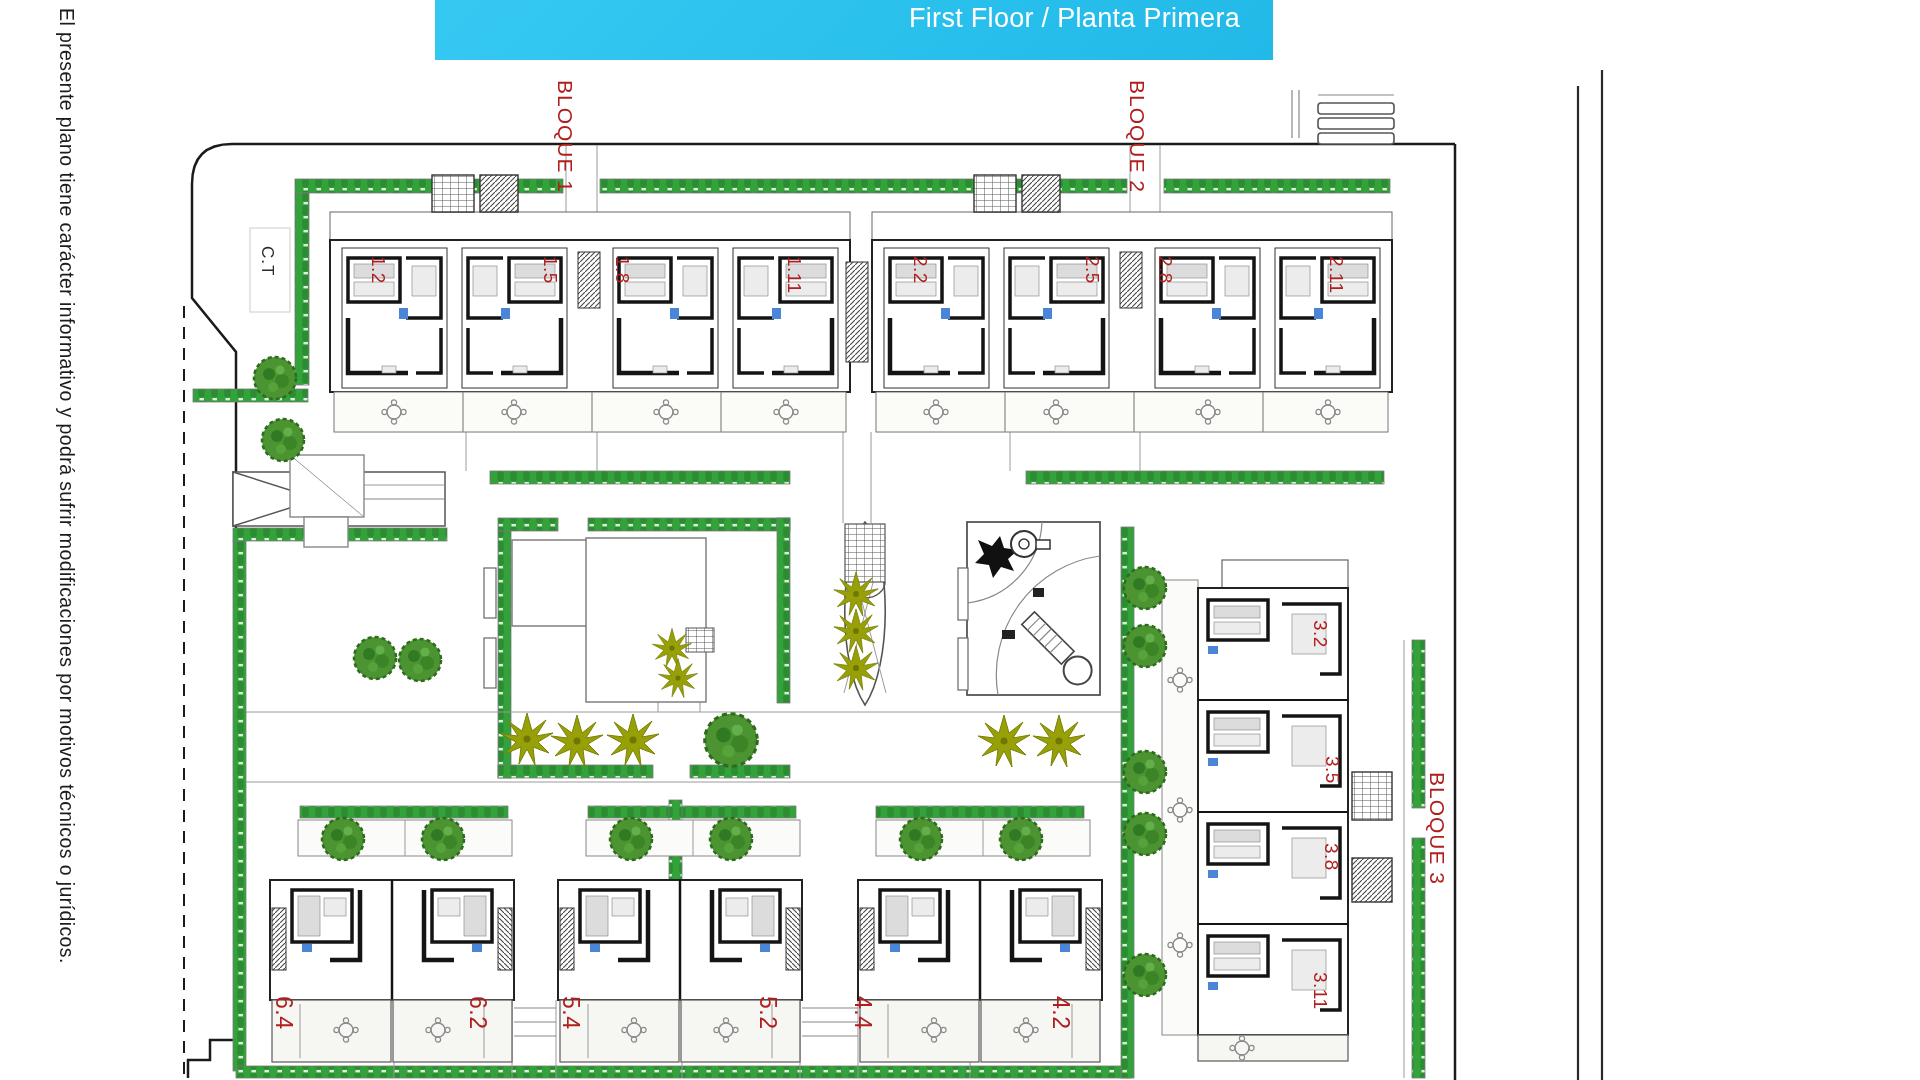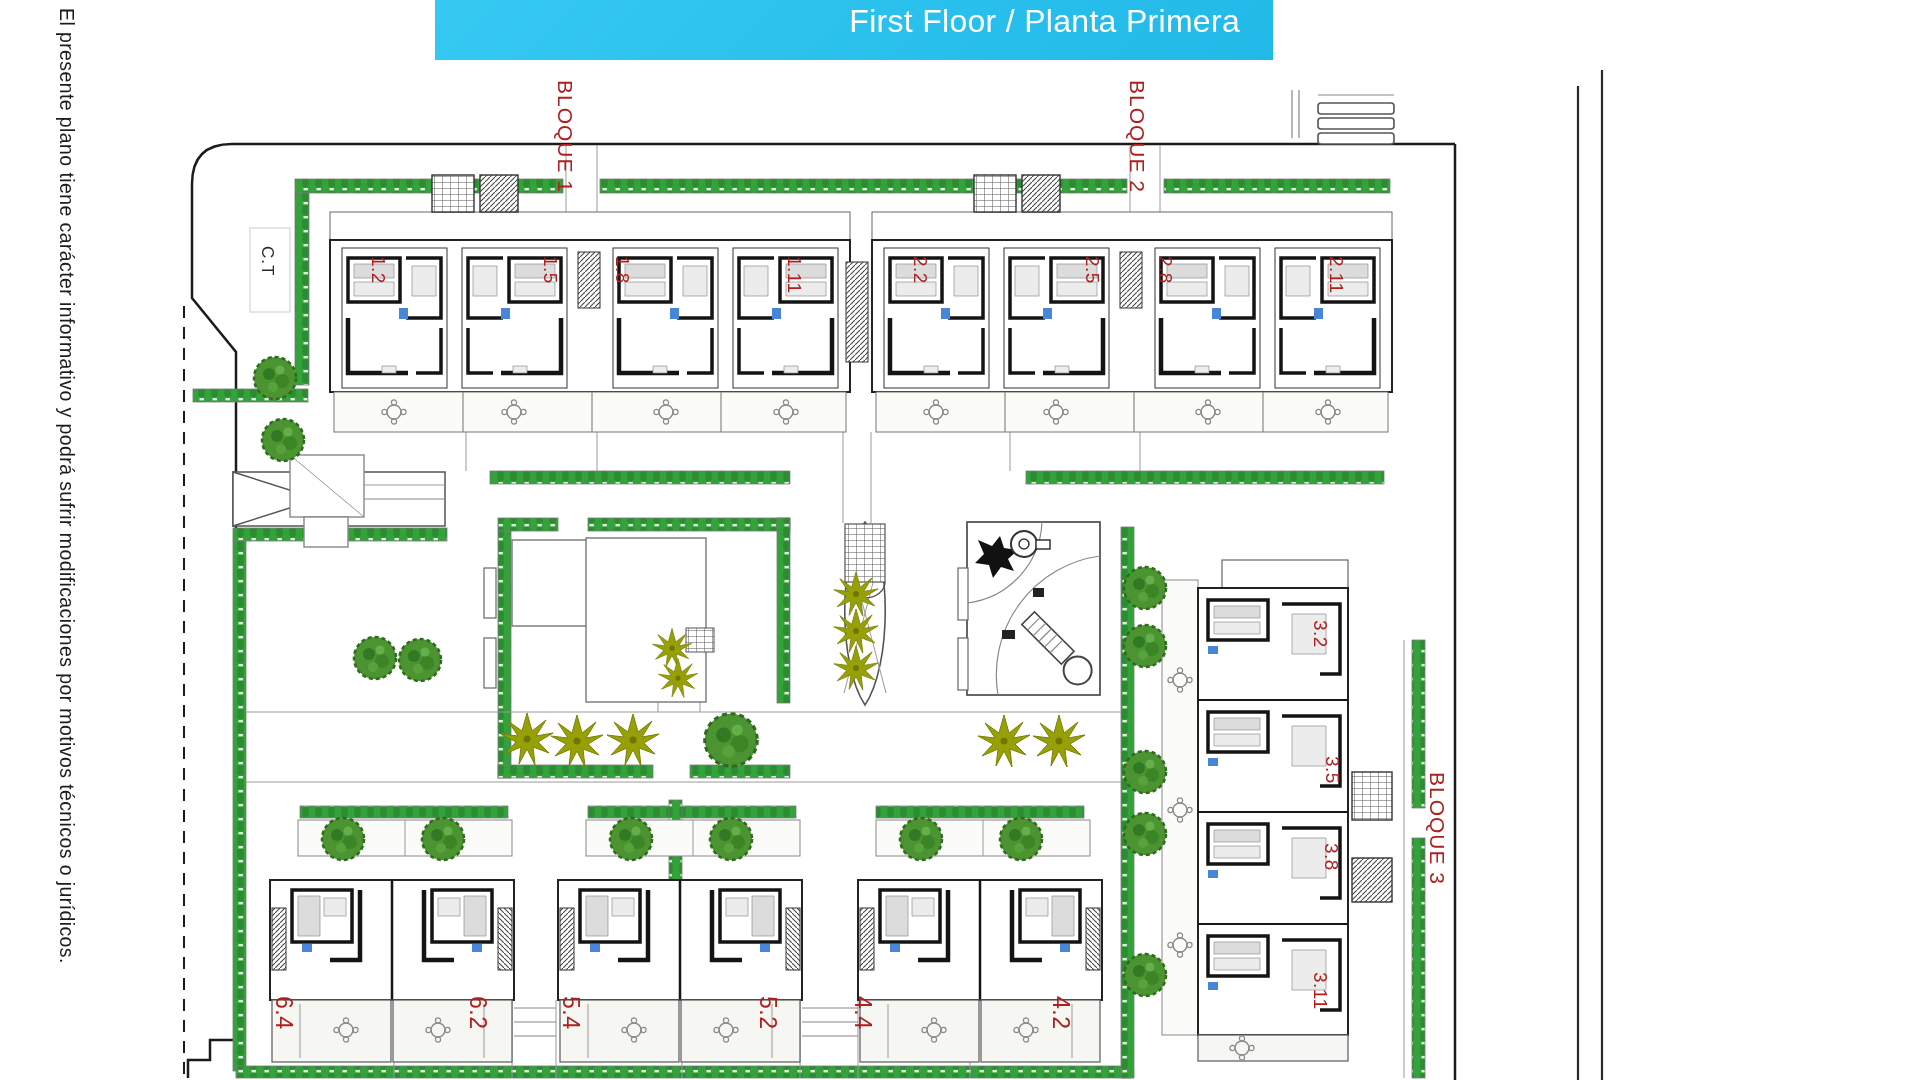--- a/index.html
+++ b/index.html
@@ -1,21 +1,21 @@
 <!DOCTYPE html>
 <html><head>
 <meta charset="utf-8">
 <style>
   html,body{margin:0;padding:0;}
   body{width:1920px;height:1080px;background:#ffffff;overflow:hidden;
        font-family:"Liberation Sans",sans-serif;position:relative;}
   .banner{position:absolute;left:435px;top:0;width:838px;height:60px;
           background:linear-gradient(135deg,#35c9f2 0%,#22b9e8 100%);}
   .banner-inner{position:absolute;right:33px;top:3px;color:#ffffff;
-          font-size:32px;letter-spacing:.3px;white-space:nowrap;}
+          font-size:27px;letter-spacing:.3px;white-space:nowrap;}
   .disclaimer{position:absolute;left:78px;top:8px;transform:rotate(90deg);
           transform-origin:0 0;white-space:nowrap;font-size:19.5px;
           letter-spacing:.4px;color:#1c1c1c;}
   svg{position:absolute;left:0;top:0;}
   .hedge{fill:url(#hedgePat);stroke:#7a7a7a;stroke-width:.8;}
   .bld{fill:#ffffff;stroke:#222222;stroke-width:2;}
   .thin{fill:none;stroke:#888888;stroke-width:1.2;}
   .thin2{fill:none;stroke:#9a9a9a;stroke-width:1;}
   .wall{fill:none;stroke:#141414;stroke-width:3.5;}
   .wall2{fill:none;stroke:#141414;stroke-width:4.5;}

